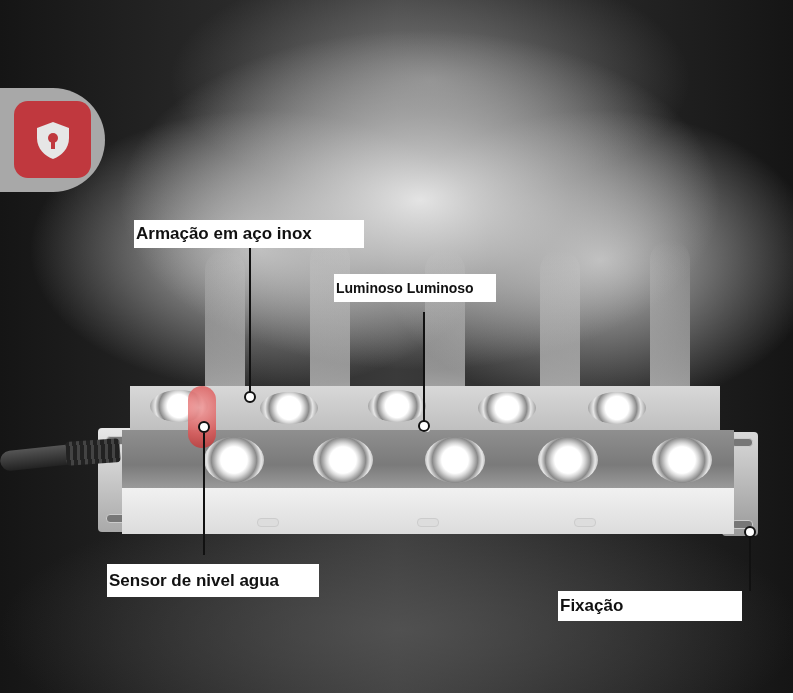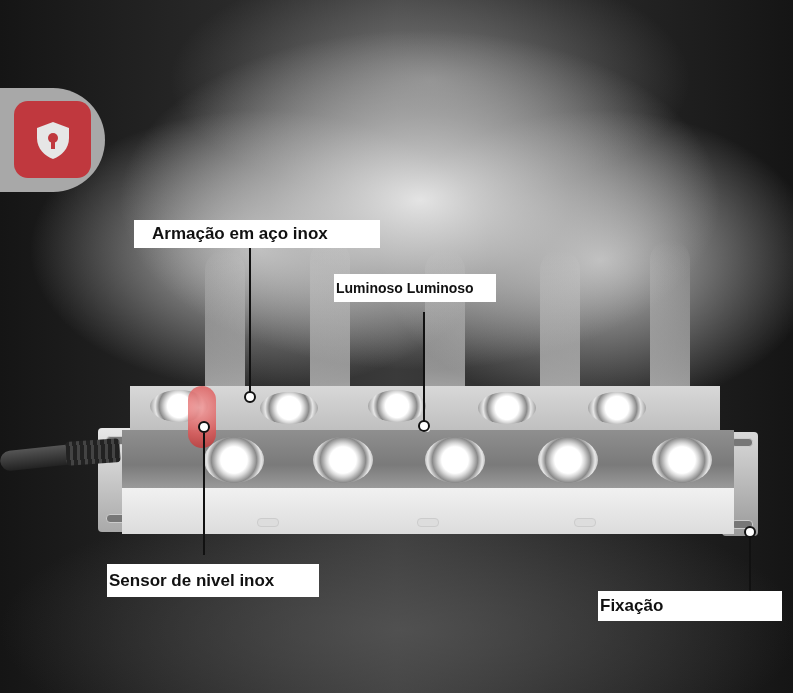--- a/index.html
+++ b/index.html
@@ -24,24 +24,24 @@
   .cable{position:absolute;left:0;top:446px;width:110px;height:20px;background:linear-gradient(180deg,#555,#222);border-radius:10px;transform:rotate(-6deg);}
   .connector{position:absolute;left:66px;top:440px;width:54px;height:24px;background:repeating-linear-gradient(90deg,#222 0 4px,#444 4px 7px);border-radius:4px;transform:rotate(-4deg);}
   .sensor{position:absolute;left:188px;top:386px;width:28px;height:62px;border-radius:14px;background:radial-gradient(circle at 40% 35%,#f3a0a0,#d95b5b 60%,#b83a3a);opacity:.9;}
   .led{position:absolute;left:420px;top:424px;width:10px;height:8px;background:#f2f2f2;border-radius:3px;}
   .steam{position:absolute;width:40px;border-radius:20px;background:linear-gradient(180deg,rgba(255,255,255,0) 0%,rgba(240,240,240,0.75) 100%);}
   
   .badge-pill{position:absolute;left:-20px;top:88px;width:125px;height:104px;background:#a8a8a8;border-radius:0 52px 52px 0;}
   .badge{position:absolute;left:14px;top:101px;width:77px;height:77px;background:#c0383e;border-radius:14px;display:flex;align-items:center;justify-content:center;}
   
   .label{position:absolute;background:#fff;color:#111;font-weight:bold;white-space:nowrap;}
-  .lbl-frame{left:134px;top:220px;width:228px;height:28px;font-size:17px;line-height:28px;padding-left:18px;}
+  .lbl-frame{left:134px;top:220px;width:228px;height:28px;font-size:17px;line-height:28px;padding-left:2px;}
   .lbl-indicator{left:334px;top:274px;width:160px;height:28px;font-size:14px;line-height:28px;padding-left:2px;}
   .lbl-sensor{left:107px;top:564px;width:210px;height:33px;font-size:17px;line-height:33px;padding-left:2px;}
-  .lbl-fix{left:598px;top:591px;width:182px;height:30px;font-size:17px;line-height:30px;padding-left:2px;}
+  .lbl-fix{left:558px;top:591px;width:182px;height:30px;font-size:17px;line-height:30px;padding-left:2px;}
   .line{position:absolute;background:#111;width:2px;}
   .dot{position:absolute;width:8px;height:8px;border-radius:50%;background:#fff;border:2px solid #111;}
 </style>
 </head>
 <body>
 
 <div class="scene">
 
   <div class="steam" style="left:205px;top:250px;height:170px;"></div>
   <div class="steam" style="left:310px;top:240px;height:190px;"></div>
@@ -100,16 +100,16 @@
 <div class="dot" style="left:418px;top:420px;"></div>
 
 <div class="dot" style="left:198px;top:421px;"></div>
 <div class="line" style="left:203px;top:433px;height:122px;"></div>
 
 <div class="dot" style="left:744px;top:526px;"></div>
 <div class="line" style="left:749px;top:538px;height:53px;"></div>
 
 <div class="label lbl-frame">Armação em aço inox</div>
 <div class="label lbl-indicator">Luminoso Luminoso</div>
-<div class="label lbl-sensor">Sensor de nivel inox</div>
+<div class="label lbl-sensor">Sensor de nivel agua</div>
 <div class="label lbl-fix">Fixação</div>
 
 <div class="bottom-strip"></div>
 
 </body></html>

